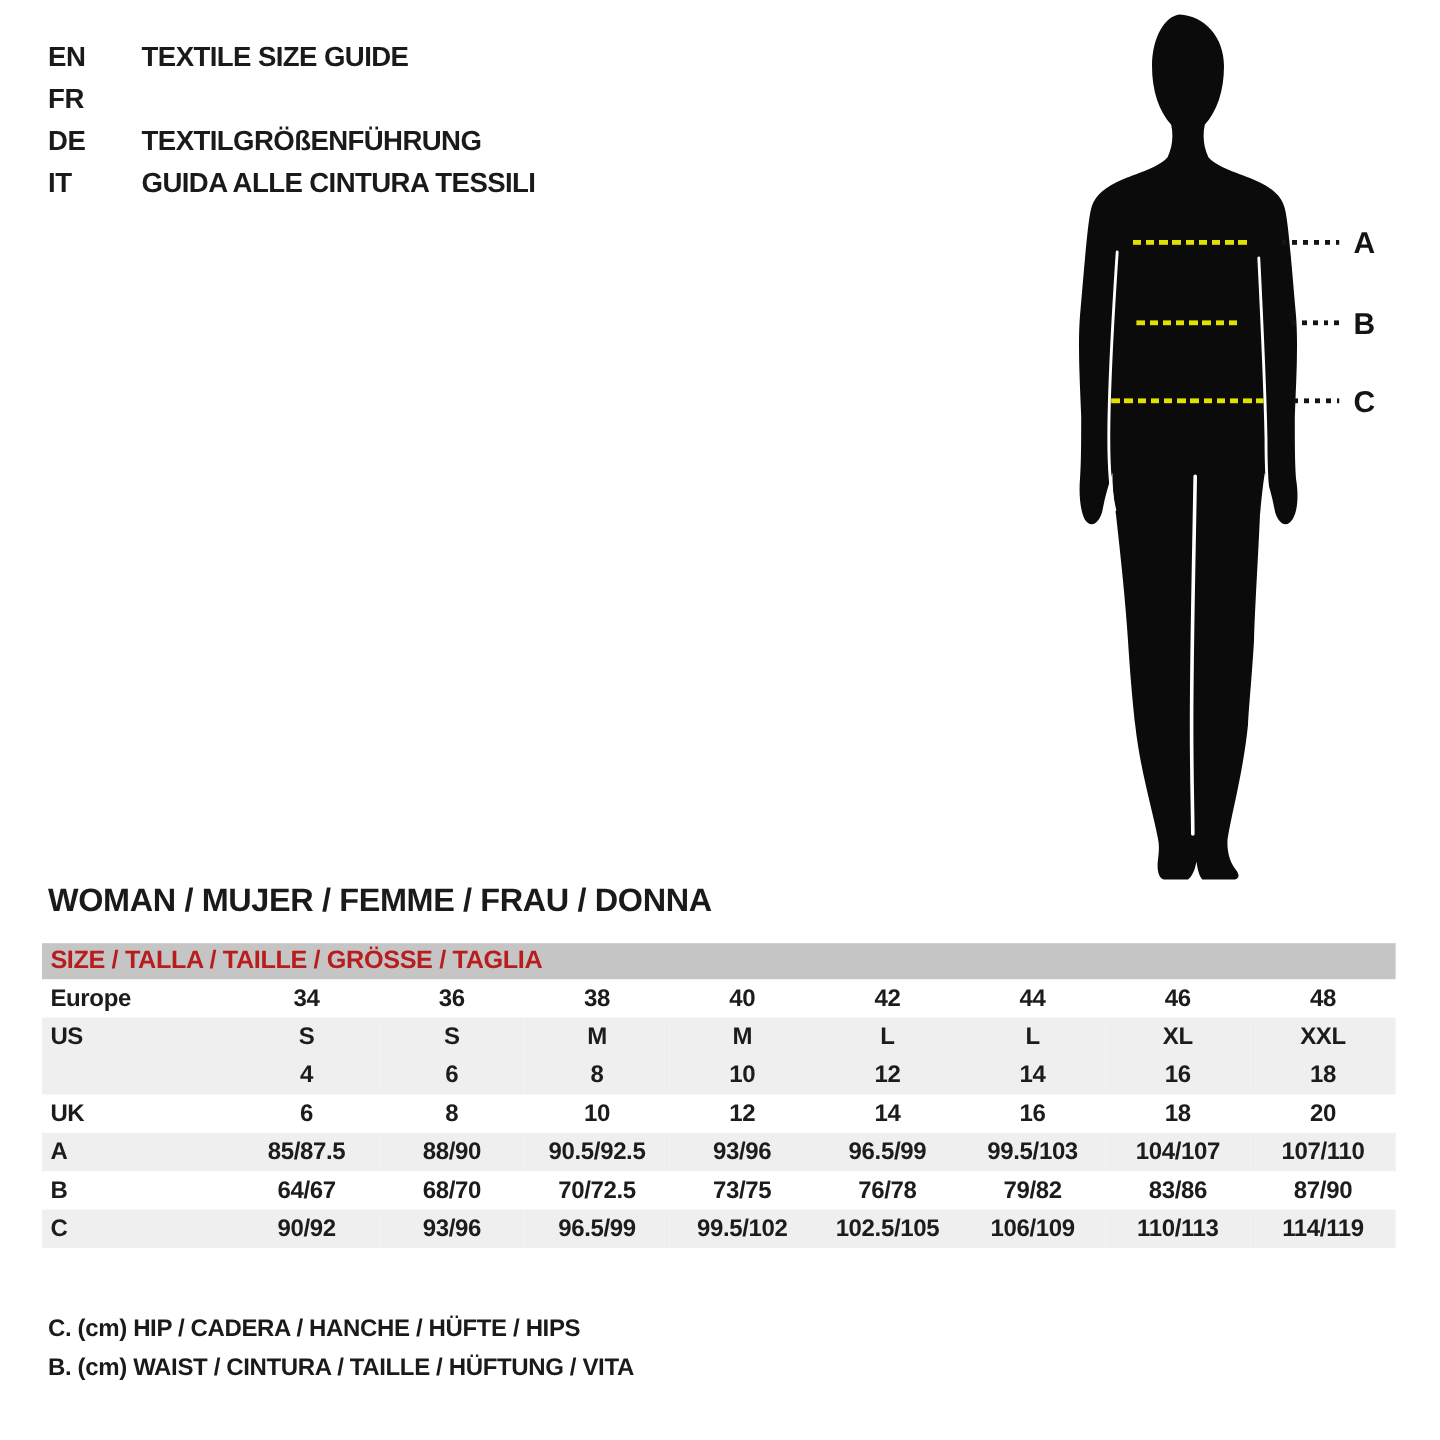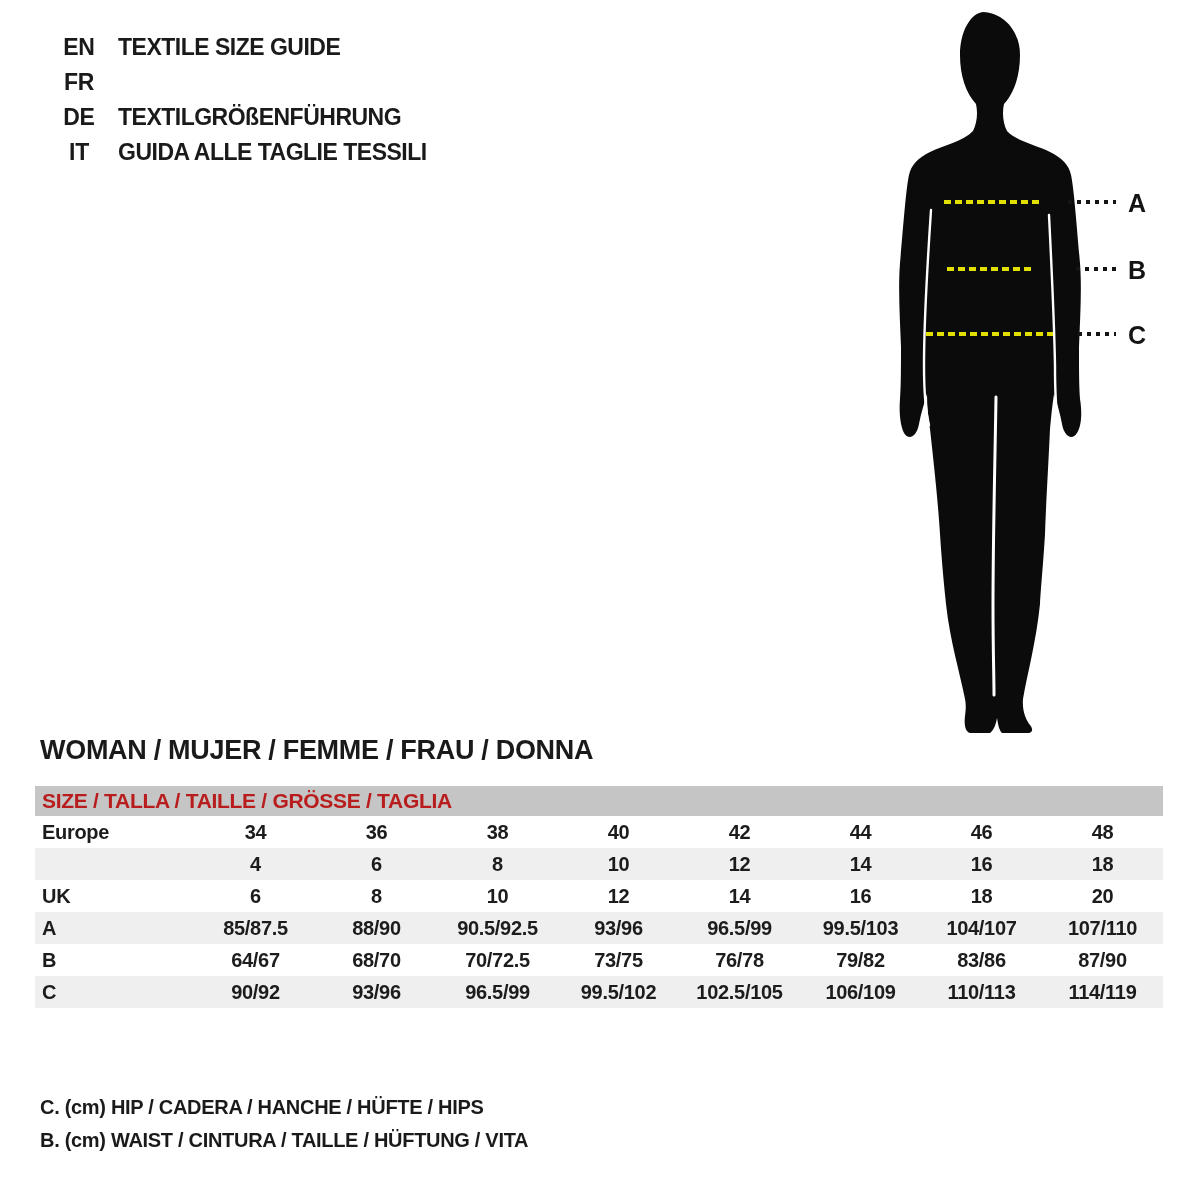--- a/index.html
+++ b/index.html
@@ -2,21 +2,21 @@
 <html><head>
 <meta charset="utf-8">
 <style>
   * { margin:0; padding:0; box-sizing:border-box; }
   html,body { width:1200px; height:1200px; background:#ffffff;
     font-family:"Liberation Sans", sans-serif; color:#1a1a1a; }
   .page { position:relative; width:1200px; height:1200px; overflow:hidden; background:#fff; }
 
   
   .lang-list { position:absolute; left:40px; top:30px; }
-  .lang-row { display:flex; height:35px; align-items:center;text-align:center; }
+  .lang-row { display:flex; height:35px; align-items:center; }
   .lang-code { width:78px; font-size:23px; font-weight:700; letter-spacing:-0.3px; }
   .lang-label { font-size:23px; font-weight:700; letter-spacing:-0.5px; }
 
   
   .figure-wrap { position:absolute; left:890px; top:5px; width:200px; height:735px; }
   .figure-wrap svg { display:block; width:100%; height:100%; }
 
   
   .measure-yellow { position:absolute; height:4px;
     background:repeating-linear-gradient(90deg,#e2e000 0 7px,transparent 7px 11px); }
@@ -65,21 +65,21 @@
       </div>
       <div class="lang-row">
         <span class="lang-code">FR</span>
       </div>
       <div class="lang-row">
         <span class="lang-code">DE</span>
         <span class="lang-label">TEXTILGRÖßENFÜHRUNG</span>
       </div>
       <div class="lang-row">
         <span class="lang-code">IT</span>
-        <span class="lang-label">GUIDA ALLE TAGLIE TESSILI</span>
+        <span class="lang-label">GUIDA ALLE CINTURA TESSILI</span>
       </div>
     </div>
 
   <div class="figure-wrap">
     <svg viewBox="0 0 200 735" xmlns="http://www.w3.org/2000/svg">
       <path fill="#0b0b0b" d="M93,7
         C114,8 130,26 130,50
         C130,71 124,88 114,99
         C112,108 113,118 117,126
         C126,136 146,140 160,147
@@ -146,20 +146,31 @@
             <td>34</td>
             <td>36</td>
             <td>38</td>
             <td>40</td>
             <td>42</td>
             <td>44</td>
             <td>46</td>
             <td>48</td>
           </tr>
           <tr class="shaded">
+            <td class="row-label">US</td>
+            <td>S</td>
+            <td>S</td>
+            <td>M</td>
+            <td>M</td>
+            <td>L</td>
+            <td>L</td>
+            <td>XL</td>
+            <td>XXL</td>
+          </tr>
+          <tr class="shaded">
             <td class="row-label"></td>
             <td>4</td>
             <td>6</td>
             <td>8</td>
             <td>10</td>
             <td>12</td>
             <td>14</td>
             <td>16</td>
             <td>18</td>
           </tr>

